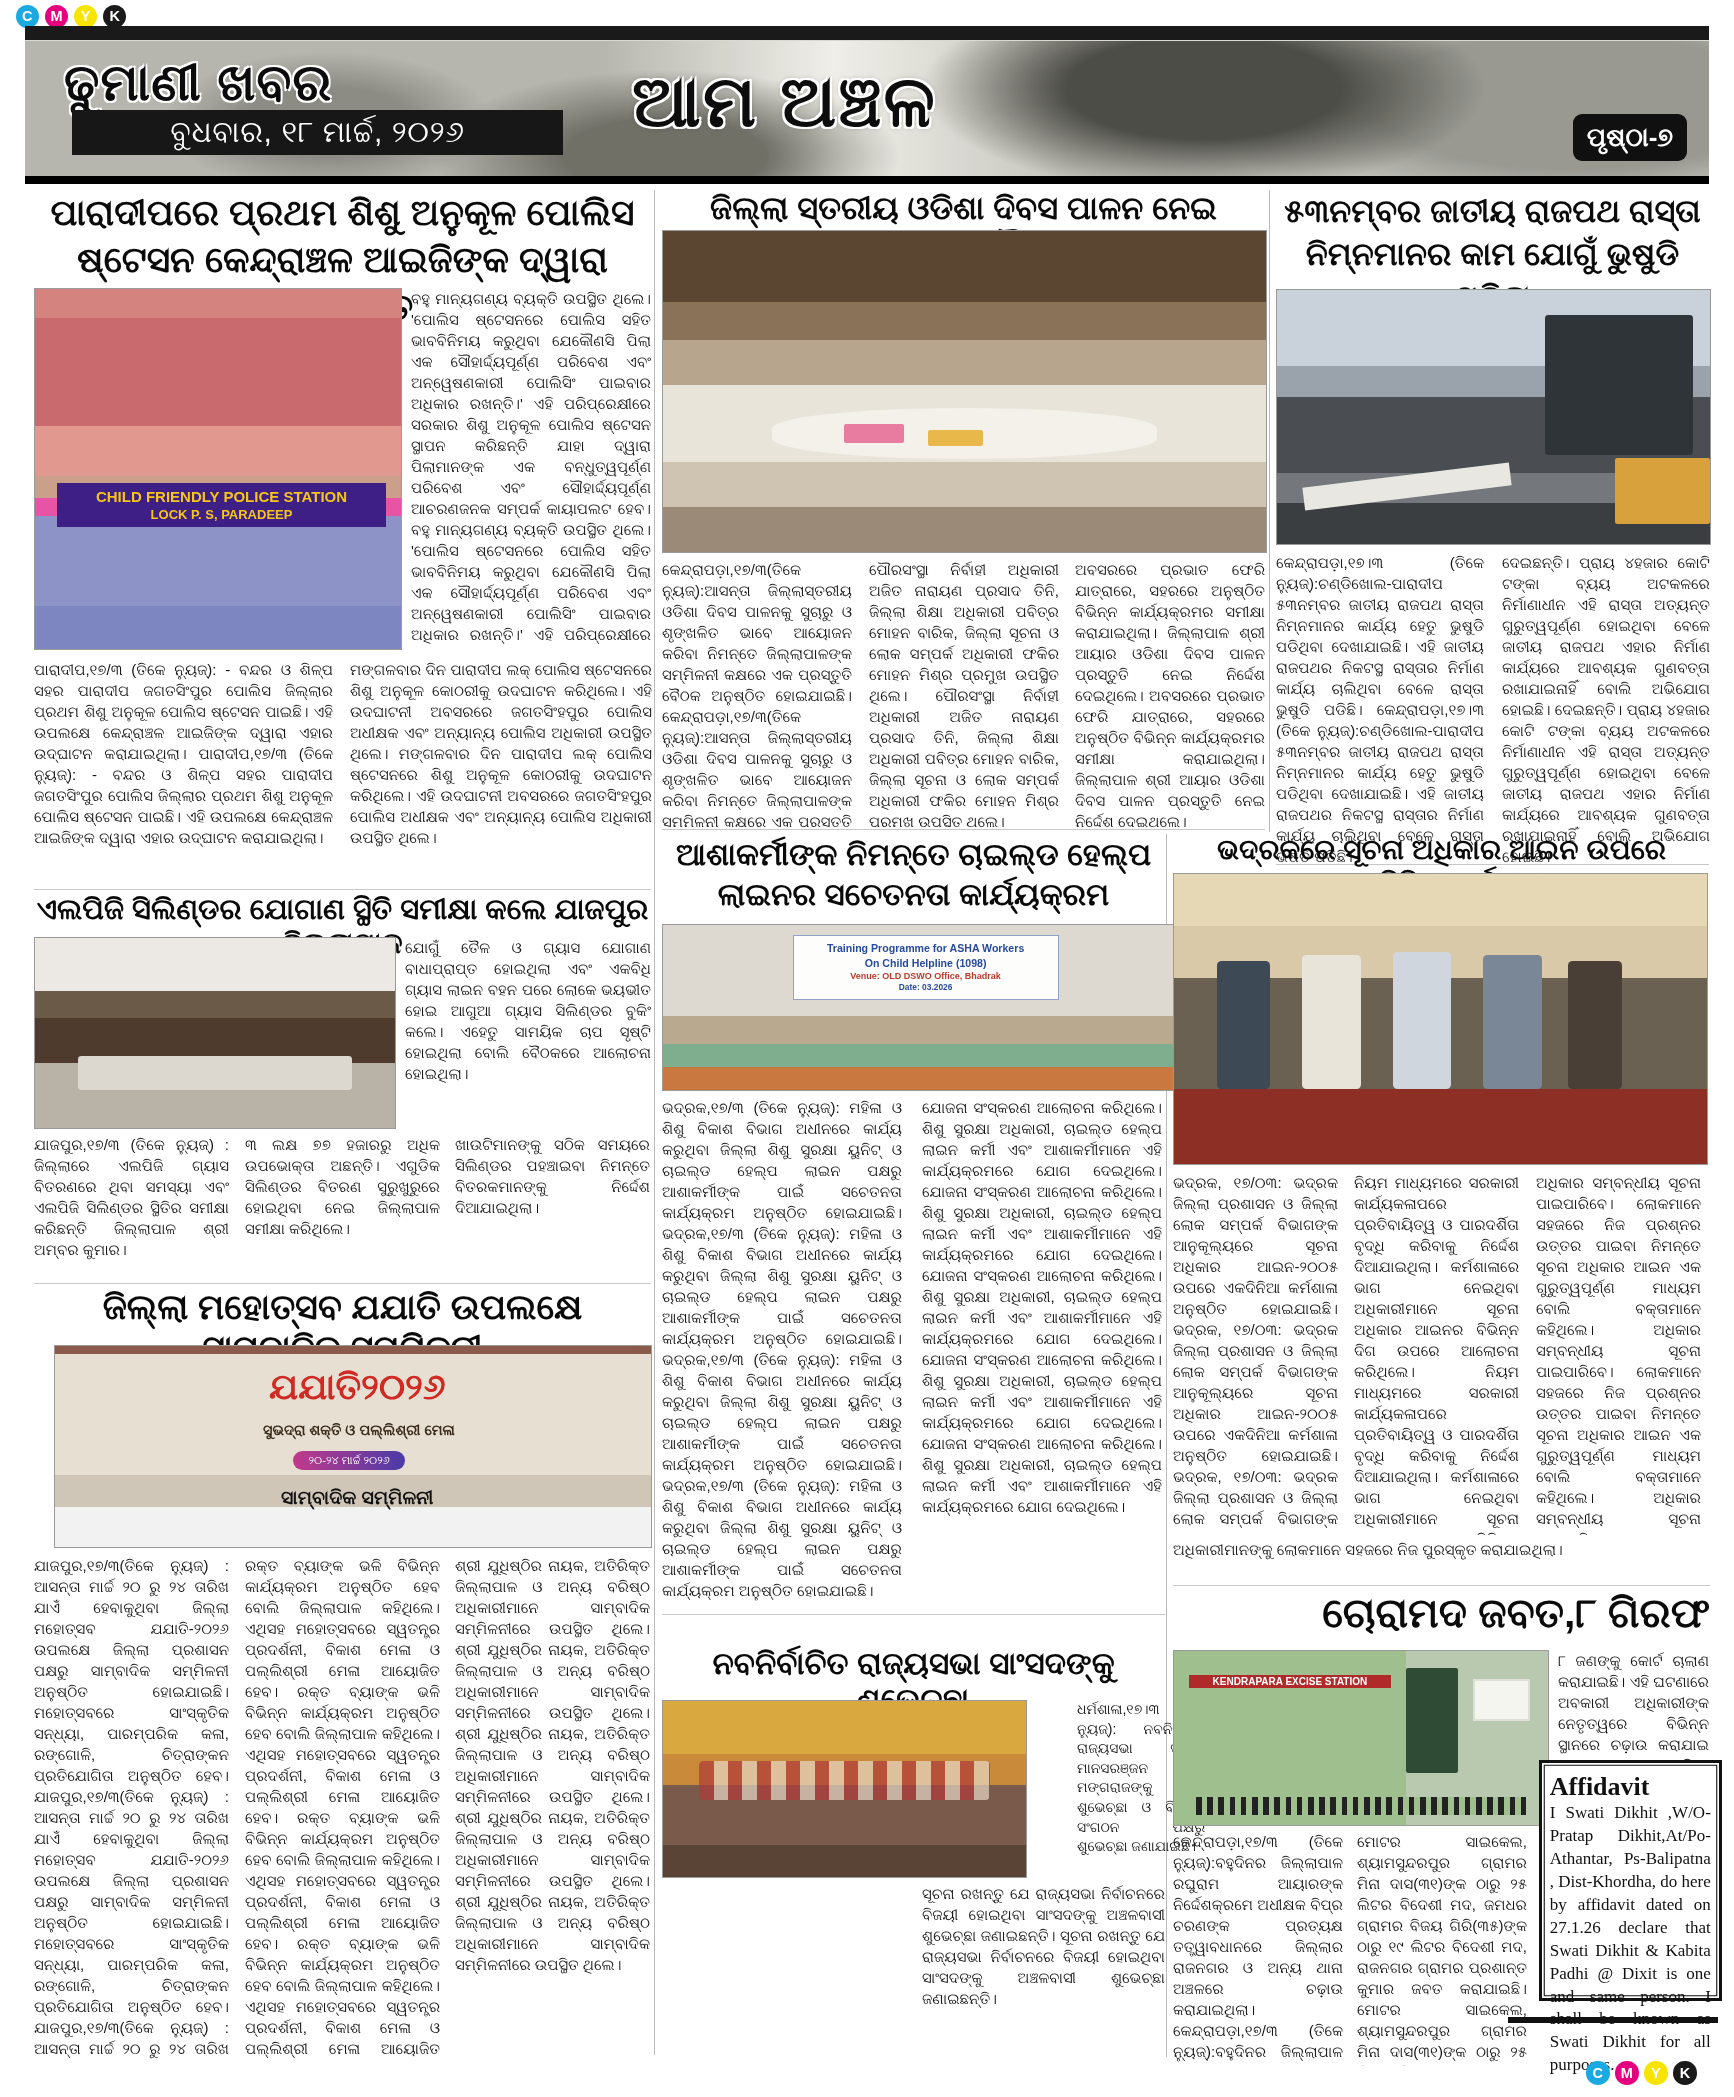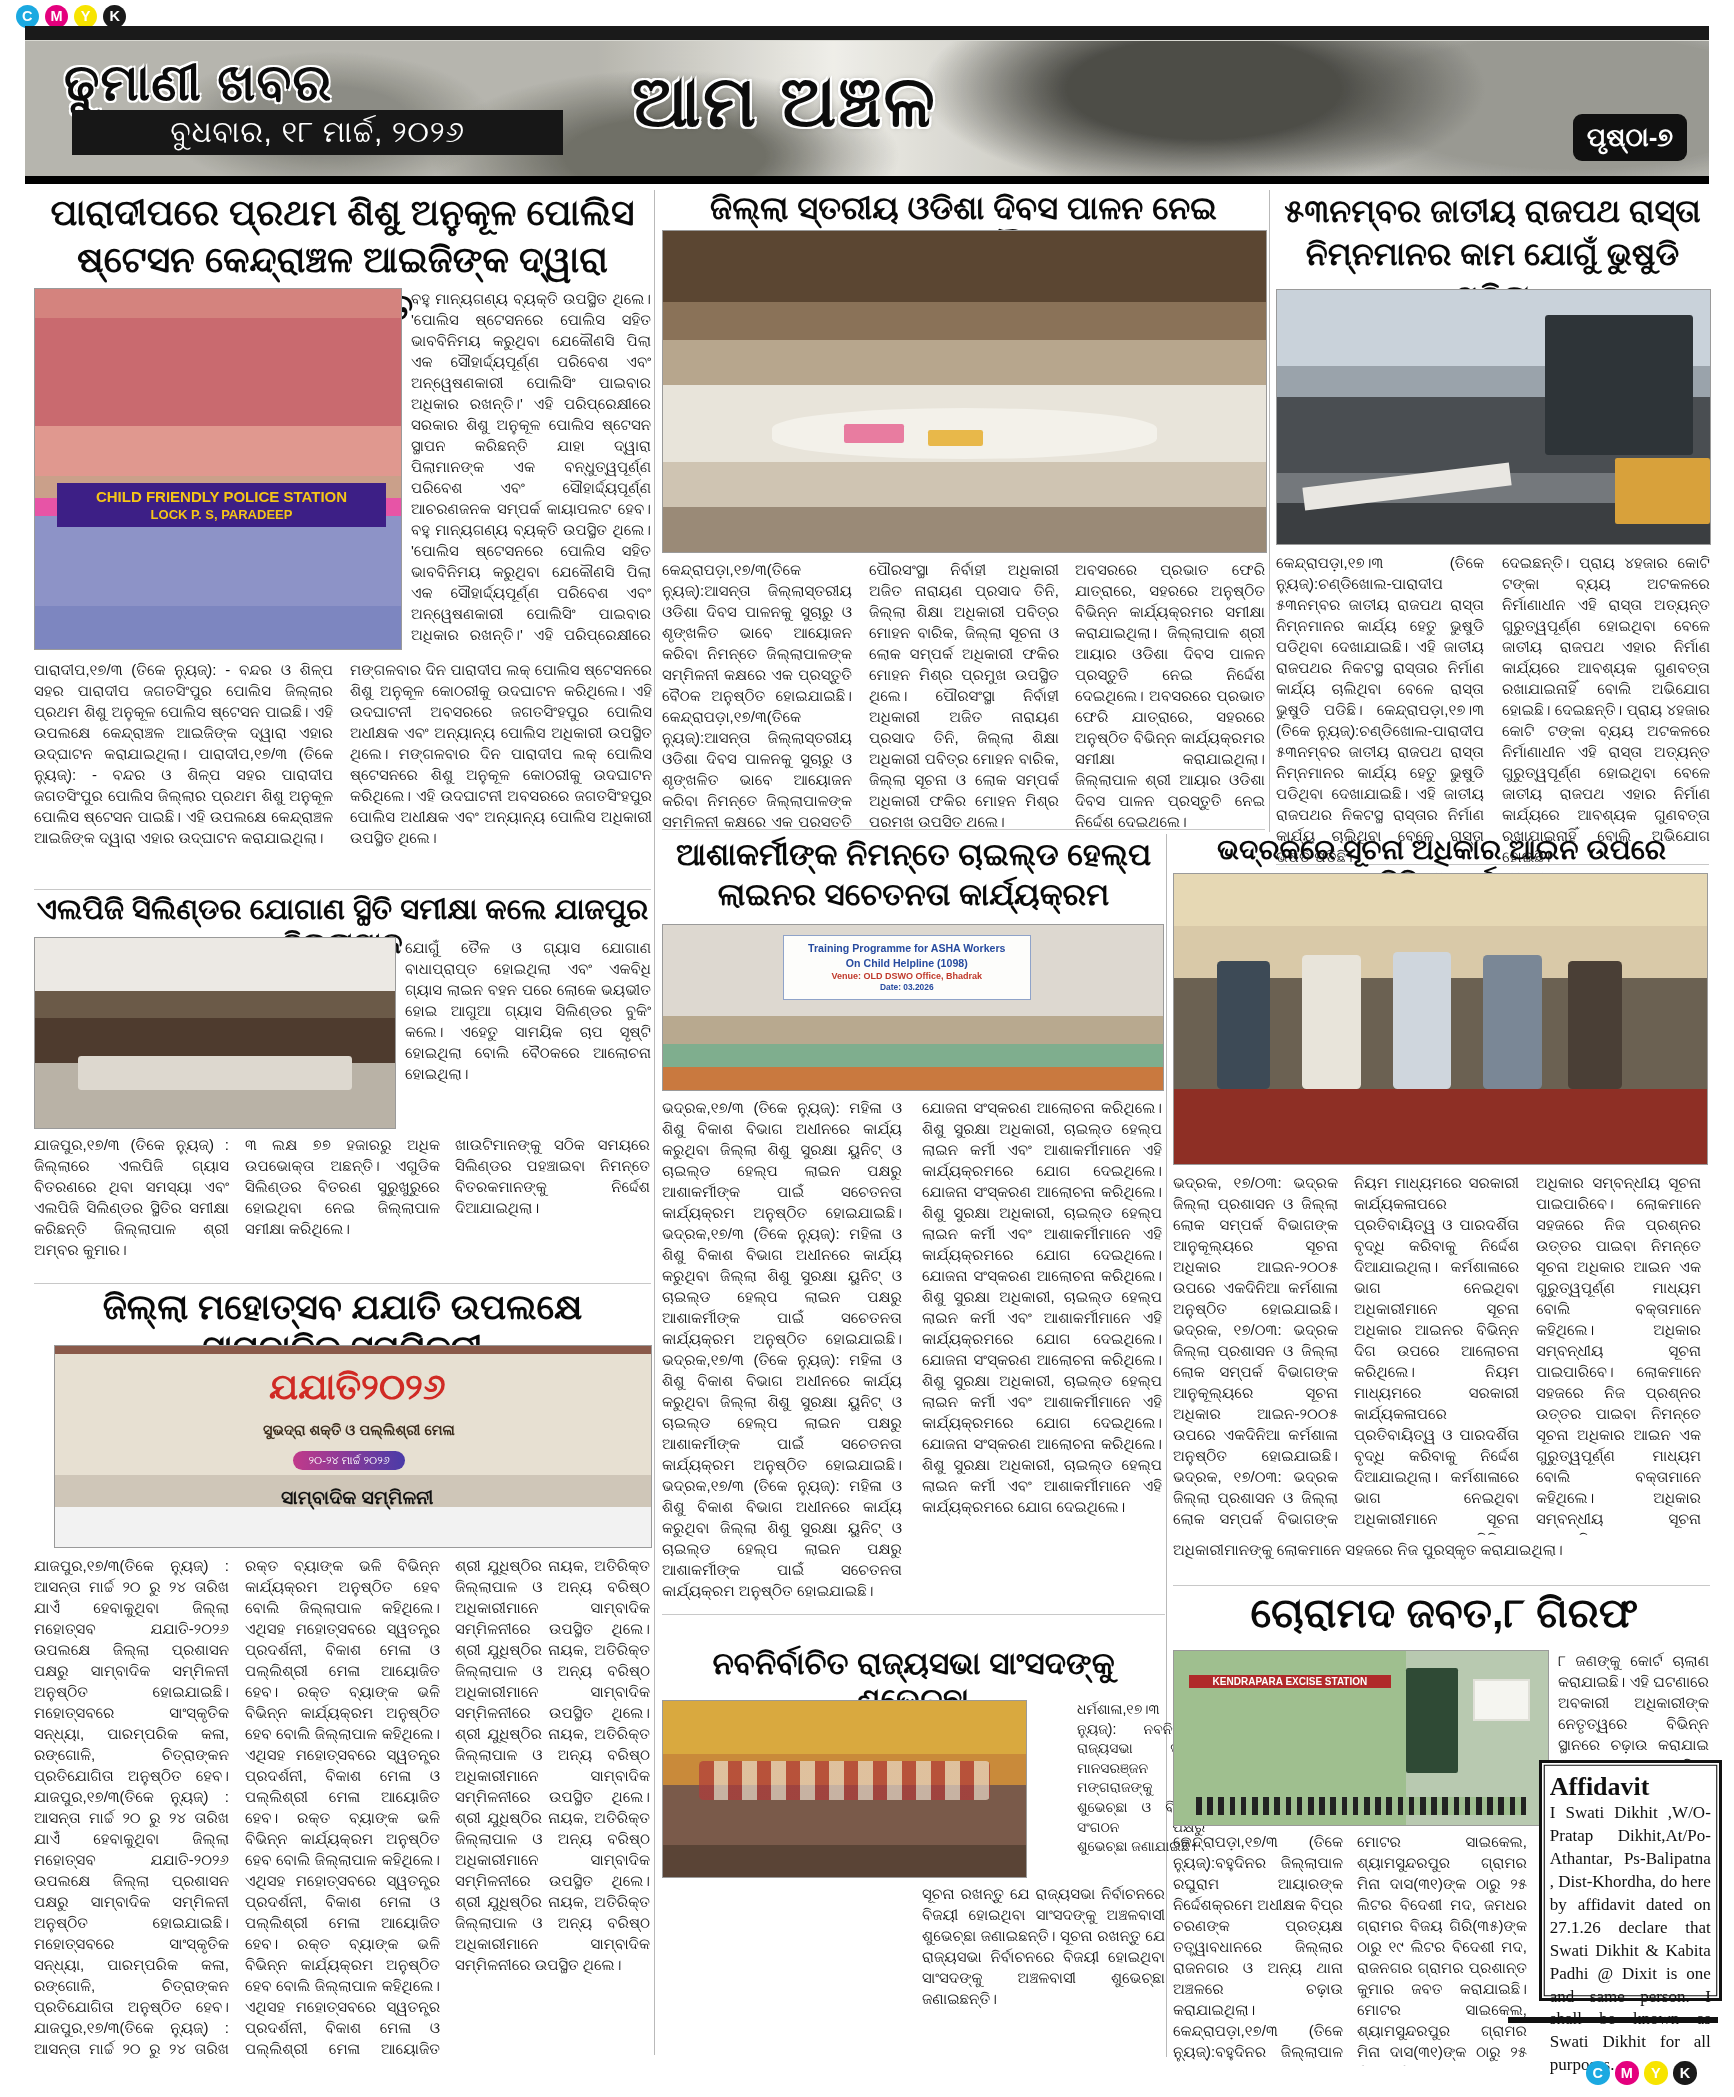--- a/index.html
+++ b/index.html
@@ -121,21 +121,21 @@
       <div class="abs" style="right:0;bottom:8%;width:22%;height:26%;background:#d8a13b;border-radius:2.2px;"></div>
       <div class="abs" style="left:6%;bottom:18%;width:48%;height:9%;background:#e9e7e2;transform:rotate(-7deg);"></div>
     </div>
     <div class="abs bodycol" style="left:0;top:362px;width:208px;height:310px;">କେନ୍ଦ୍ରାପଡ଼ା,୧୭।୩ (ତିକେ ନ୍ୟୁଜ୍):ଚଣ୍ଡିଖୋଲ-ପାରାଦୀପ ୫୩ନମ୍ବର ଜାତୀୟ ରାଜପଥ ରାସ୍ତା ନିମ୍ନମାନର କାର୍ଯ୍ୟ ହେତୁ ଭୁଷୁଡି ପଡିଥିବା ଦେଖାଯାଇଛି। ଏହି ଜାତୀୟ ରାଜପଥର ନିକଟସ୍ଥ ରାସ୍ତାର ନିର୍ମାଣ କାର୍ଯ୍ୟ ଚାଲିଥିବା ବେଳେ ରାସ୍ତା ଭୁଷୁଡି ପଡିଛି। କେନ୍ଦ୍ରାପଡ଼ା,୧୭।୩ (ତିକେ ନ୍ୟୁଜ୍):ଚଣ୍ଡିଖୋଲ-ପାରାଦୀପ ୫୩ନମ୍ବର ଜାତୀୟ ରାଜପଥ ରାସ୍ତା ନିମ୍ନମାନର କାର୍ଯ୍ୟ ହେତୁ ଭୁଷୁଡି ପଡିଥିବା ଦେଖାଯାଇଛି। ଏହି ଜାତୀୟ ରାଜପଥର ନିକଟସ୍ଥ ରାସ୍ତାର ନିର୍ମାଣ କାର୍ଯ୍ୟ ଚାଲିଥିବା ବେଳେ ରାସ୍ତା ଭୁଷୁଡି ପଡିଛି।</div>
     <div class="abs bodycol" style="left:226px;top:362px;width:208px;height:310px;">ଦେଇଛନ୍ତି। ପ୍ରାୟ ୪ହଜାର କୋଟି ଟଙ୍କା ବ୍ୟୟ ଅଟକଳରେ ନିର୍ମାଣାଧୀନ ଏହି ରାସ୍ତା ଅତ୍ୟନ୍ତ ଗୁରୁତ୍ୱପୂର୍ଣ୍ଣ ହୋଇଥିବା ବେଳେ ଜାତୀୟ ରାଜପଥ ଏହାର ନିର୍ମାଣ କାର୍ଯ୍ୟରେ ଆବଶ୍ୟକ ଗୁଣବତ୍ତା ରଖାଯାଇନାହିଁ ବୋଲି ଅଭିଯୋଗ ହୋଇଛି। ଦେଇଛନ୍ତି। ପ୍ରାୟ ୪ହଜାର କୋଟି ଟଙ୍କା ବ୍ୟୟ ଅଟକଳରେ ନିର୍ମାଣାଧୀନ ଏହି ରାସ୍ତା ଅତ୍ୟନ୍ତ ଗୁରୁତ୍ୱପୂର୍ଣ୍ଣ ହୋଇଥିବା ବେଳେ ଜାତୀୟ ରାଜପଥ ଏହାର ନିର୍ମାଣ କାର୍ଯ୍ୟରେ ଆବଶ୍ୟକ ଗୁଣବତ୍ତା ରଖାଯାଇନାହିଁ ବୋଲି ଅଭିଯୋଗ ହୋଇଛି।</div>
   </div>
 
   <div class="abs" style="left:662px;top:835px;width:503px;height:776px;">
     <div class="headline" style="font-size:31px;line-height:1.3;">ଆଶାକର୍ମୀଙ୍କ ନିମନ୍ତେ ଚାଇଲ୍ଡ ହେଲ୍ପ ଲାଇନର ସଚେତନତା କାର୍ଯ୍ୟକ୍ରମ</div>
     <div class="abs photo" style="left:0;top:89px;width:500px;height:165px;background:
-        linear-gradient(180deg,#ddd8d0 0 55%,#b8a98f 55% 72%,#7fae8e 72% 86%,#c9793f 86% 100%);">
+        linear-gradient(180deg,#ddd8d0 0 55%,#b8a98f 55% 72%,#7fae8e 72% 86%,#c9793f 86% 100%); padding-left: 40px;">
       <div class="asha-banner" style="left:24%;top:6%;width:46%;font-size:10.6px;">
         <div>Training Programme for ASHA Workers</div>
         <div>On Child Helpline (1098)</div>
         <div class="red" style="font-size:9px;">Venue: OLD DSWO Office, Bhadrak</div>
         <div style="font-size:8.4px;">Date: 03.2026</div>
       </div>
     </div>
     <div class="abs bodycol" style="left:0;top:262px;width:240px;height:508px;">ଭଦ୍ରକ,୧୭/୩ (ତିକେ ନ୍ୟୁଜ୍): ମହିଳା ଓ ଶିଶୁ ବିକାଶ ବିଭାଗ ଅଧୀନରେ କାର୍ଯ୍ୟ କରୁଥିବା ଜିଲ୍ଲା ଶିଶୁ ସୁରକ୍ଷା ୟୁନିଟ୍ ଓ ଚାଇଲ୍ଡ ହେଲ୍ପ ଲାଇନ ପକ୍ଷରୁ ଆଶାକର୍ମୀଙ୍କ ପାଇଁ ସଚେତନତା କାର୍ଯ୍ୟକ୍ରମ ଅନୁଷ୍ଠିତ ହୋଇଯାଇଛି। ଭଦ୍ରକ,୧୭/୩ (ତିକେ ନ୍ୟୁଜ୍): ମହିଳା ଓ ଶିଶୁ ବିକାଶ ବିଭାଗ ଅଧୀନରେ କାର୍ଯ୍ୟ କରୁଥିବା ଜିଲ୍ଲା ଶିଶୁ ସୁରକ୍ଷା ୟୁନିଟ୍ ଓ ଚାଇଲ୍ଡ ହେଲ୍ପ ଲାଇନ ପକ୍ଷରୁ ଆଶାକର୍ମୀଙ୍କ ପାଇଁ ସଚେତନତା କାର୍ଯ୍ୟକ୍ରମ ଅନୁଷ୍ଠିତ ହୋଇଯାଇଛି। ଭଦ୍ରକ,୧୭/୩ (ତିକେ ନ୍ୟୁଜ୍): ମହିଳା ଓ ଶିଶୁ ବିକାଶ ବିଭାଗ ଅଧୀନରେ କାର୍ଯ୍ୟ କରୁଥିବା ଜିଲ୍ଲା ଶିଶୁ ସୁରକ୍ଷା ୟୁନିଟ୍ ଓ ଚାଇଲ୍ଡ ହେଲ୍ପ ଲାଇନ ପକ୍ଷରୁ ଆଶାକର୍ମୀଙ୍କ ପାଇଁ ସଚେତନତା କାର୍ଯ୍ୟକ୍ରମ ଅନୁଷ୍ଠିତ ହୋଇଯାଇଛି। ଭଦ୍ରକ,୧୭/୩ (ତିକେ ନ୍ୟୁଜ୍): ମହିଳା ଓ ଶିଶୁ ବିକାଶ ବିଭାଗ ଅଧୀନରେ କାର୍ଯ୍ୟ କରୁଥିବା ଜିଲ୍ଲା ଶିଶୁ ସୁରକ୍ଷା ୟୁନିଟ୍ ଓ ଚାଇଲ୍ଡ ହେଲ୍ପ ଲାଇନ ପକ୍ଷରୁ ଆଶାକର୍ମୀଙ୍କ ପାଇଁ ସଚେତନତା କାର୍ଯ୍ୟକ୍ରମ ଅନୁଷ୍ଠିତ ହୋଇଯାଇଛି।</div>
     <div class="abs bodycol" style="left:260px;top:262px;width:240px;height:508px;">ଯୋଜନା ସଂସ୍କରଣ ଆଲୋଚନା କରିଥିଲେ। ଶିଶୁ ସୁରକ୍ଷା ଅଧିକାରୀ, ଚାଇଲ୍ଡ ହେଲ୍ପ ଲାଇନ କର୍ମୀ ଏବଂ ଆଶାକର୍ମୀମାନେ ଏହି କାର୍ଯ୍ୟକ୍ରମରେ ଯୋଗ ଦେଇଥିଲେ। ଯୋଜନା ସଂସ୍କରଣ ଆଲୋଚନା କରିଥିଲେ। ଶିଶୁ ସୁରକ୍ଷା ଅଧିକାରୀ, ଚାଇଲ୍ଡ ହେଲ୍ପ ଲାଇନ କର୍ମୀ ଏବଂ ଆଶାକର୍ମୀମାନେ ଏହି କାର୍ଯ୍ୟକ୍ରମରେ ଯୋଗ ଦେଇଥିଲେ। ଯୋଜନା ସଂସ୍କରଣ ଆଲୋଚନା କରିଥିଲେ। ଶିଶୁ ସୁରକ୍ଷା ଅଧିକାରୀ, ଚାଇଲ୍ଡ ହେଲ୍ପ ଲାଇନ କର୍ମୀ ଏବଂ ଆଶାକର୍ମୀମାନେ ଏହି କାର୍ଯ୍ୟକ୍ରମରେ ଯୋଗ ଦେଇଥିଲେ। ଯୋଜନା ସଂସ୍କରଣ ଆଲୋଚନା କରିଥିଲେ। ଶିଶୁ ସୁରକ୍ଷା ଅଧିକାରୀ, ଚାଇଲ୍ଡ ହେଲ୍ପ ଲାଇନ କର୍ମୀ ଏବଂ ଆଶାକର୍ମୀମାନେ ଏହି କାର୍ଯ୍ୟକ୍ରମରେ ଯୋଗ ଦେଇଥିଲେ। ଯୋଜନା ସଂସ୍କରଣ ଆଲୋଚନା କରିଥିଲେ। ଶିଶୁ ସୁରକ୍ଷା ଅଧିକାରୀ, ଚାଇଲ୍ଡ ହେଲ୍ପ ଲାଇନ କର୍ମୀ ଏବଂ ଆଶାକର୍ମୀମାନେ ଏହି କାର୍ଯ୍ୟକ୍ରମରେ ଯୋଗ ଦେଇଥିଲେ।</div>
   </div>
@@ -189,21 +189,21 @@
     <div class="abs photo" style="left:0;top:81px;width:363px;height:176px;background:
         linear-gradient(180deg,#d9a93f 0 30%,#c98a3a 30% 48%,#7a5a4a 48% 82%,#5a4436 82% 100%);">
       <div class="abs" style="left:10%;top:34%;width:80%;height:22%;background:
           repeating-linear-gradient(90deg,#b03a3a 0 14.5px,#e8d8c8 14.5px 29px);opacity:.7;border-radius:4.5px;"></div>
     </div>
     <div class="abs bodycol" style="left:374px;top:81px;width:128px;height:176px;font-size:14px;margin-left:41px;">ଧର୍ମଶାଳା,୧୭।୩ (ତିକେ ନ୍ୟୁଜ୍): ନବନିର୍ବାଚିତ ରାଜ୍ୟସଭା ସାଂସଦ ମାନସରଞ୍ଜନ ମଙ୍ଗରାଜଙ୍କୁ ଶୁଭେଚ୍ଛା ଓ ବିଭିନ୍ନ ସଂଗଠନ ପକ୍ଷରୁ ଶୁଭେଚ୍ଛା ଜଣାଯାଇଛି।</div>
     <div class="abs bodycol" style="left:260px;top:264px;width:243px;height:181px;">ସୂଚନା ରଖନ୍ତୁ ଯେ ରାଜ୍ୟସଭା ନିର୍ବାଚନରେ ବିଜୟୀ ହୋଇଥିବା ସାଂସଦଙ୍କୁ ଅଞ୍ଚଳବାସୀ ଶୁଭେଚ୍ଛା ଜଣାଇଛନ୍ତି। ସୂଚନା ରଖନ୍ତୁ ଯେ ରାଜ୍ୟସଭା ନିର୍ବାଚନରେ ବିଜୟୀ ହୋଇଥିବା ସାଂସଦଙ୍କୁ ଅଞ୍ଚଳବାସୀ ଶୁଭେଚ୍ଛା ଜଣାଇଛନ୍ତି।</div>
   </div>
 
   <div class="abs" style="left:1173px;top:1590px;width:537px;height:480px;">
-    <div class="headline" style="font-size:41px;text-align:center;padding-left:5.6px;">ଚୋରାମଦ ଜବତ,୮ ଗିରଫ</div>
+    <div class="headline" style="font-size:41px;text-align:right;padding-left:5.6px;">ଚୋରାମଦ ଜବତ,୮ ଗିରଫ</div>
     <div class="abs photo" style="left:0;top:60px;width:374px;height:174px;background:
         linear-gradient(90deg,#9fbf8f 0 62%,#b8c9b0 62% 100%);">
       <div class="excise-banner" style="left:4%;top:14%;width:54%;font-size:10px;padding:1px 0;">KENDRAPARA EXCISE STATION</div>
       <div class="abs" style="left:62%;top:10%;width:14%;height:60%;background:#2f4a35;border-radius:2.2px;"></div>
       <div class="abs" style="left:80%;top:16%;width:14%;height:22%;background:#f5f5f0;border:2.2px solid #e0e0d8;"></div>
       <div class="abs" style="left:6%;bottom:6%;width:88%;height:10%;background:
           repeating-linear-gradient(90deg,#222 0 5.6px,#9fbf8f 5.6px 11.2px);"></div>
     </div>
     <div class="abs bodycol" style="left:385px;top:60px;width:151px;height:162px;">୮ ଜଣଙ୍କୁ କୋର୍ଟ ଚାଲାଣ କରାଯାଇଛି। ଏହି ଘଟଣାରେ ଅବକାରୀ ଅଧିକାରୀଙ୍କ ନେତୃତ୍ୱରେ ବିଭିନ୍ନ ସ୍ଥାନରେ ଚଢ଼ାଉ କରାଯାଇ ଚୋରାମଦ ଜବତ ହୋଇଛି।</div>
     <div class="abs bodycol" style="left:0;top:241px;width:170px;height:235px;">କେନ୍ଦ୍ରାପଡ଼ା,୧୭/୩ (ତିକେ ନ୍ୟୁଜ୍):ବହୁଦିନର ଜିଲ୍ଲାପାଳ ରଘୁରାମ ଆୟାରଙ୍କ ନିର୍ଦ୍ଦେଶକ୍ରମେ ଅଧୀକ୍ଷକ ବିପ୍ର ଚରଣଙ୍କ ପ୍ରତ୍ୟକ୍ଷ ତତ୍ତ୍ୱାବଧାନରେ ଜିଲ୍ଲାର ରାଜନଗର ଓ ଅନ୍ୟ ଥାନା ଅଞ୍ଚଳରେ ଚଢ଼ାଉ କରାଯାଇଥିଲା। କେନ୍ଦ୍ରାପଡ଼ା,୧୭/୩ (ତିକେ ନ୍ୟୁଜ୍):ବହୁଦିନର ଜିଲ୍ଲାପାଳ ରଘୁରାମ ଆୟାରଙ୍କ ନିର୍ଦ୍ଦେଶକ୍ରମେ ଅଧୀକ୍ଷକ ବିପ୍ର ଚରଣଙ୍କ ପ୍ରତ୍ୟକ୍ଷ ତତ୍ତ୍ୱାବଧାନରେ ଜିଲ୍ଲାର ରାଜନଗର ଓ ଅନ୍ୟ ଥାନା ଅଞ୍ଚଳରେ ଚଢ଼ାଉ କରାଯାଇଥିଲା।</div>

